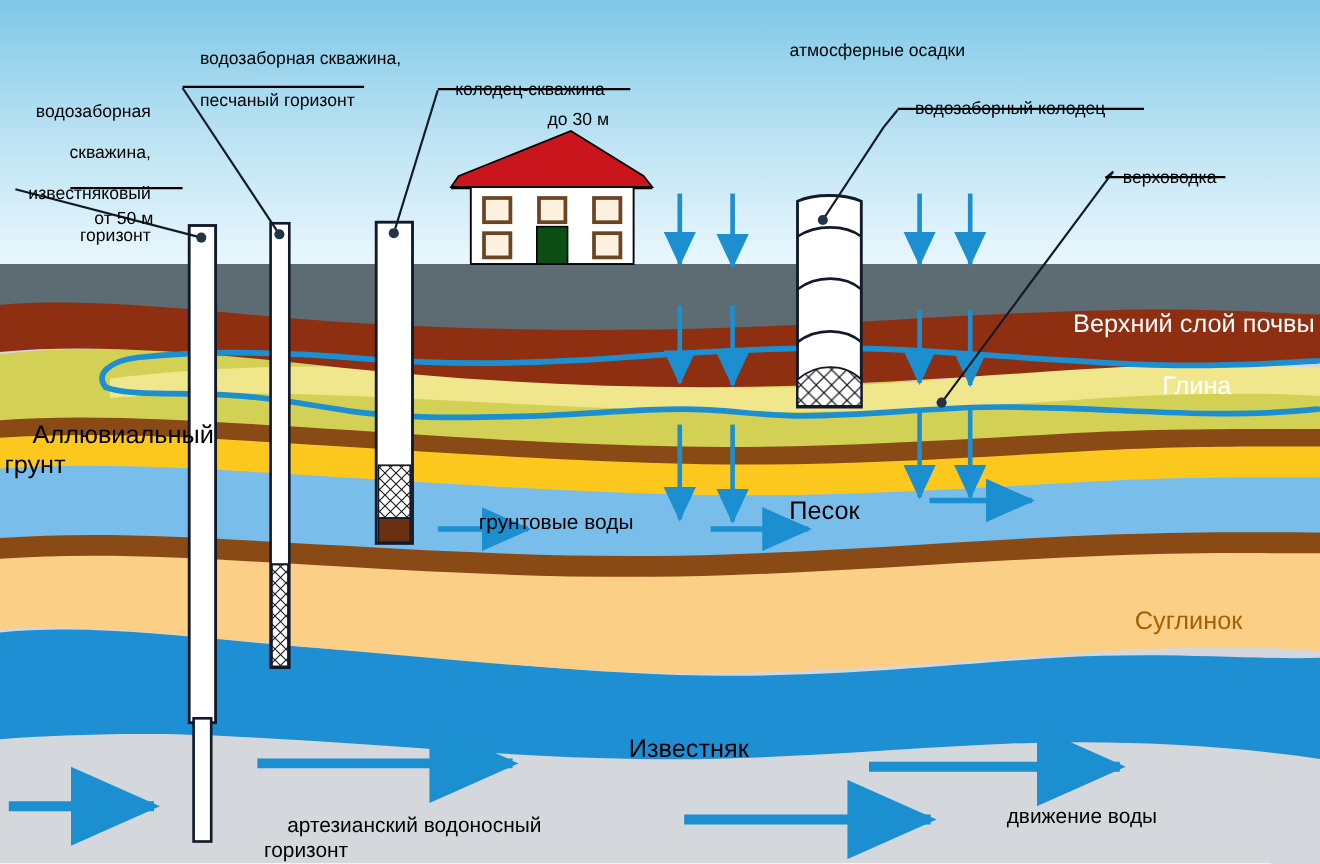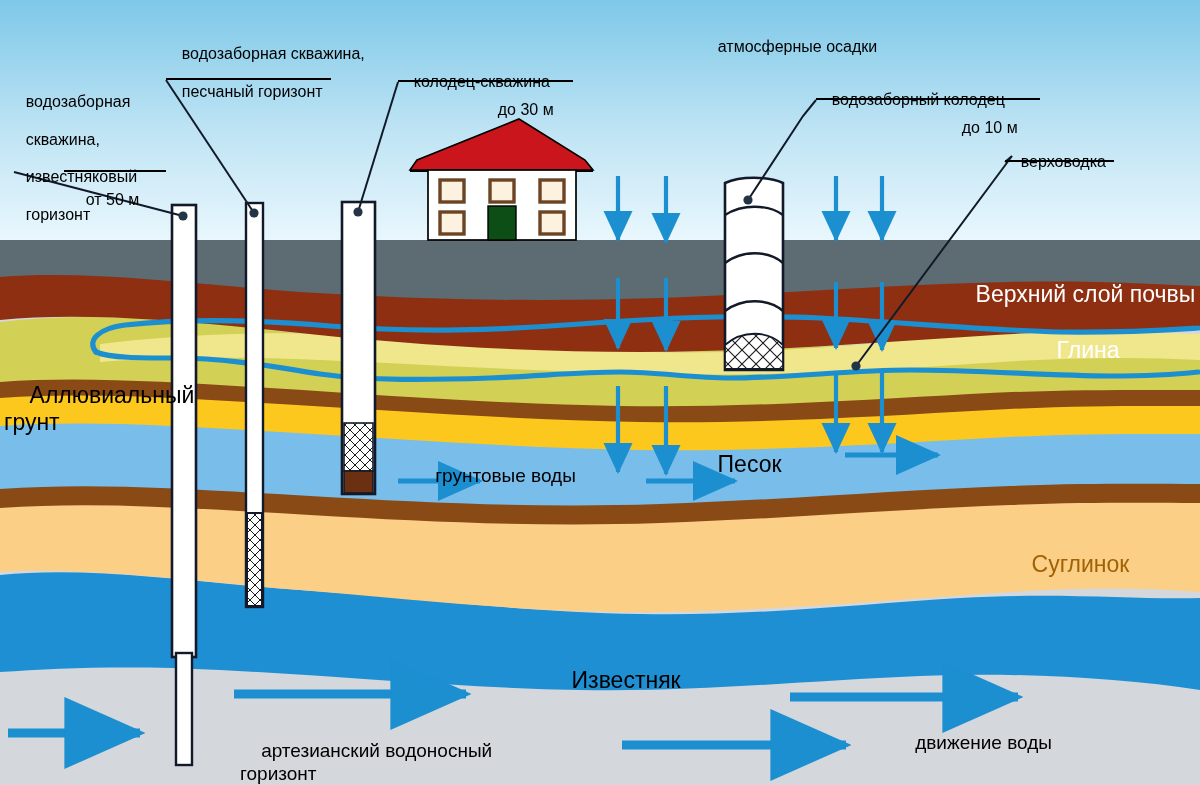--- a/index.html
+++ b/index.html
@@ -155,21 +155,21 @@
 
     <g stroke="#000" stroke-width="2">
       <line x1="64" y1="171" x2="166" y2="171"></line>
       <line x1="166" y1="79" x2="331" y2="79"></line>
       <line x1="398" y1="81" x2="573" y2="81"></line>
       <line x1="816" y1="99" x2="1040" y2="99"></line>
       <line x1="1005" y1="161" x2="1114" y2="161"></line>
     </g>
   </svg>
 
-  <div class="lbl callout" style="left:8px;top:74px;">
+  <div class="lbl callout" style="left:8px;top:74px;text-align:right;">
     <span>водозаборная</span><br>
     <span>скважина,</span><br>
     <span>известняковый</span><br>
     <span>горизонт</span>
   </div>
   <div class="lbl callout" style="left:68px;top:172px;">
     <span>от 50 м</span>
   </div>
 
   <div class="lbl callout" style="left:164px;top:26px;">
@@ -180,23 +180,20 @@
   <div class="lbl callout" style="left:396px;top:54px;">
     <span>колодец-скважина</span>
   </div>
   <div class="lbl callout" style="left:480px;top:82px;">
     <span>до 30 м</span>
   </div>
 
   <div class="lbl callout" style="left:814px;top:72px;">
     <span>водозаборный колодец</span>
   </div>
-  <div class="lbl callout" style="left:944px;top:100px;">
-    <span>до 10 м</span>
-  </div>
 
   <div class="lbl callout" style="left:1003px;top:134px;">
     <span>верховодка</span>
   </div>
 
   <div class="lbl callout" style="left:700px;top:19px;">
     <span>атмосферные осадки</span>
   </div>
 
   <div class="lbl strata-name lbl-white" style="left:950px;top:254px;">

